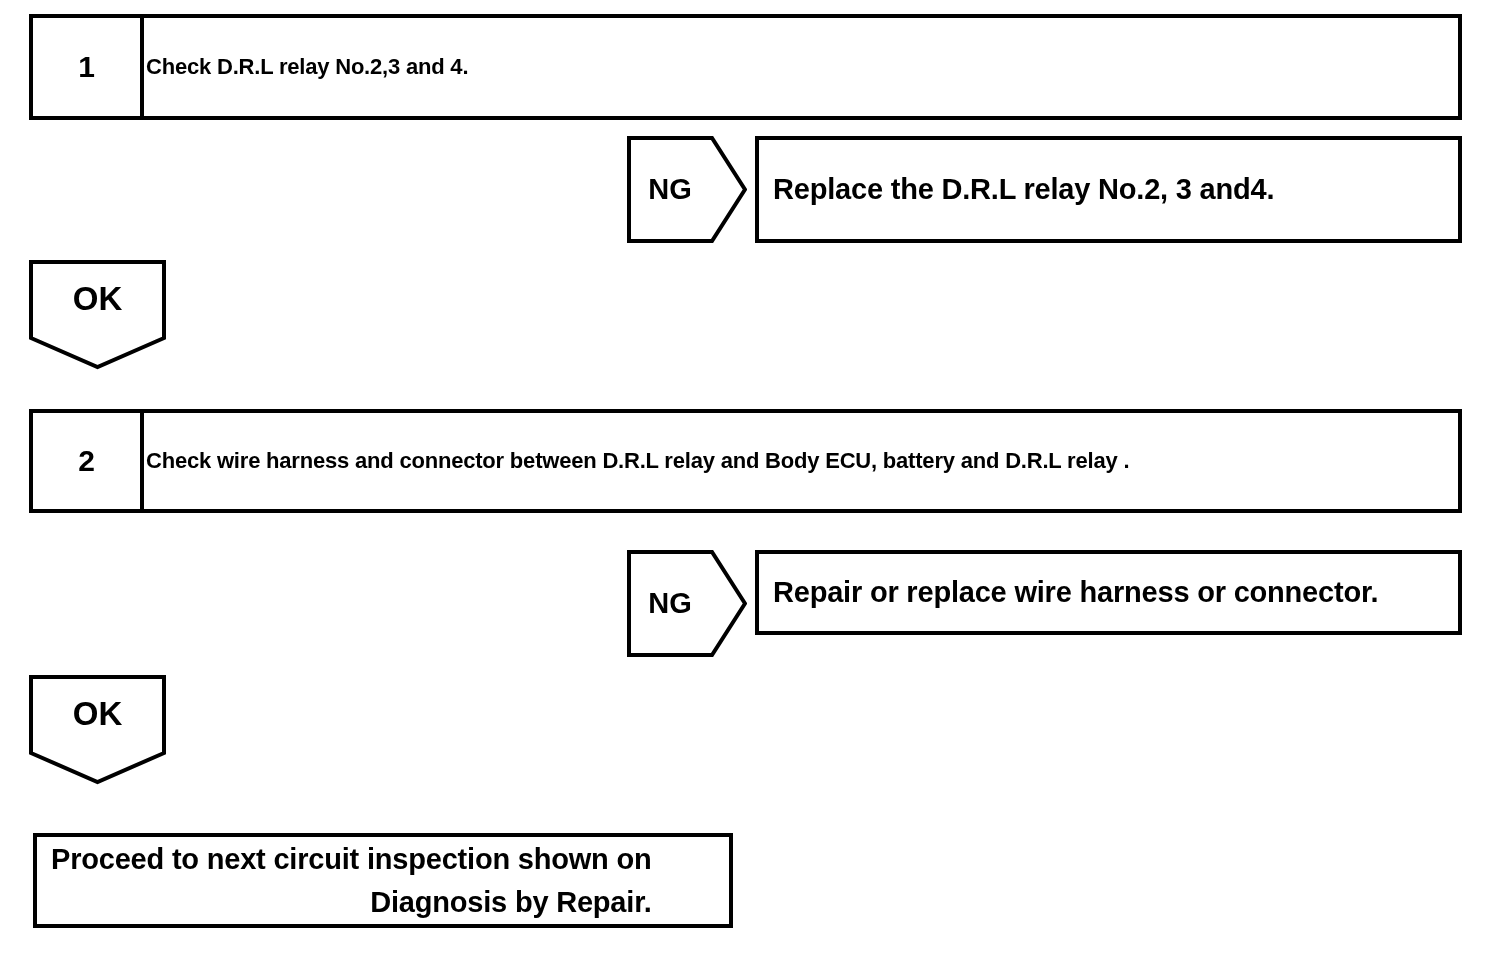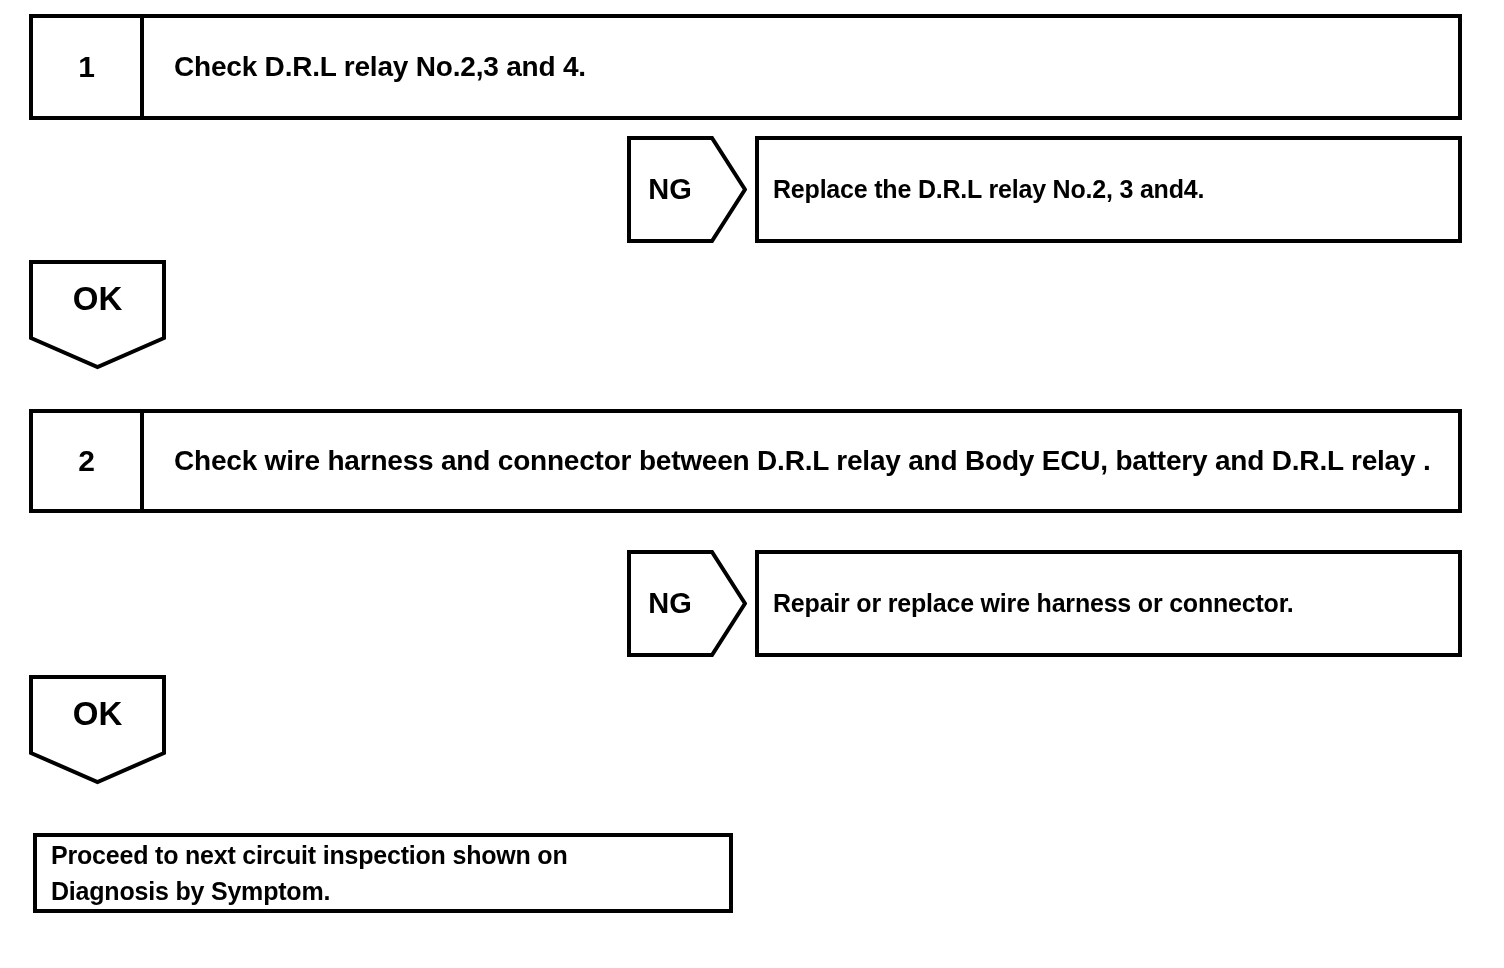--- a/index.html
+++ b/index.html
@@ -39,42 +39,43 @@
     justify-content: center;
     font-size: 30px;
     font-weight: bold;
     color: #000;
     letter-spacing: 0px;
   }
   .step-text {
     flex: 1 1 auto;
     display: flex;
     align-items: center;
-    padding: 0 10px 0 30px;
-    font-size: 28px;
+    padding: 0 10px 0 2px;
+    font-size: 22px;
     font-weight: bold;
     line-height: 1.28;
     color: #000;
     letter-spacing: -0.2px;
   }
 
   
   .result-box {
     position: absolute;
     box-sizing: border-box;
     border: 4px solid #000;
     background: #fff;
     display: flex;
     align-items: center;
     padding: 0 12px 0 14px;
-    font-size: 25px;
+    font-size: 29px;
     font-weight: bold;
     line-height: 1.30;
     color: #000;
     letter-spacing: -0.2px;
+    text-align: right;
   }
   .result-box.multiline {
     align-items: center;
     line-height: 1.45;
   }
 
   
   .ng-arrow {
     position: absolute;
     box-sizing: border-box;
@@ -158,29 +159,29 @@
     <div class="step-text">Check wire harness and connector between D.R.L relay and Body ECU, battery and D.R.L relay .</div>
   </div>
 
   <div class="ng-arrow" style="left:627px; top:550px; width:120px; height:107px;">
     <svg width="120" height="107" viewBox="0 0 120 107" aria-hidden="true">
       <polygon points="2,2 85,2 118,53.5 85,105 2,105" fill="#ffffff" stroke="#000000" stroke-width="4" stroke-linejoin="miter"></polygon>
     </svg>
     <div class="ng-label">NG</div>
   </div>
 
-  <div class="result-box" style="left:755px; top:550px; width:707px; height:107px;">Repair or replace wire harness or connector.</div>
+  <div class="result-box" style="left:755px; top:550px; width:707px; height:85px;">Repair or replace wire harness or connector.</div>
 
   <div class="ok-arrow" style="left:29px; top:675px; width:137px; height:110px;">
     <svg width="137" height="110" viewBox="0 0 137 110" aria-hidden="true">
       <polygon points="2,2 135,2 135,78 68.5,107 2,78" fill="#ffffff" stroke="#000000" stroke-width="4" stroke-linejoin="miter"></polygon>
     </svg>
     <div class="ok-label">OK</div>
   </div>
 
-  <div class="result-box multiline" style="left:33px; top:833px; width:700px; height:80px;">
+  <div class="result-box multiline" style="left:33px; top:833px; width:700px; height:95px;">
     <div style="display:block;">
       <div>Proceed to next circuit inspection shown on</div>
-      <div>Diagnosis by Symptom.</div>
+      <div>Diagnosis by Repair.</div>
     </div>
   </div>
 
 </div>
 
 </body></html>

